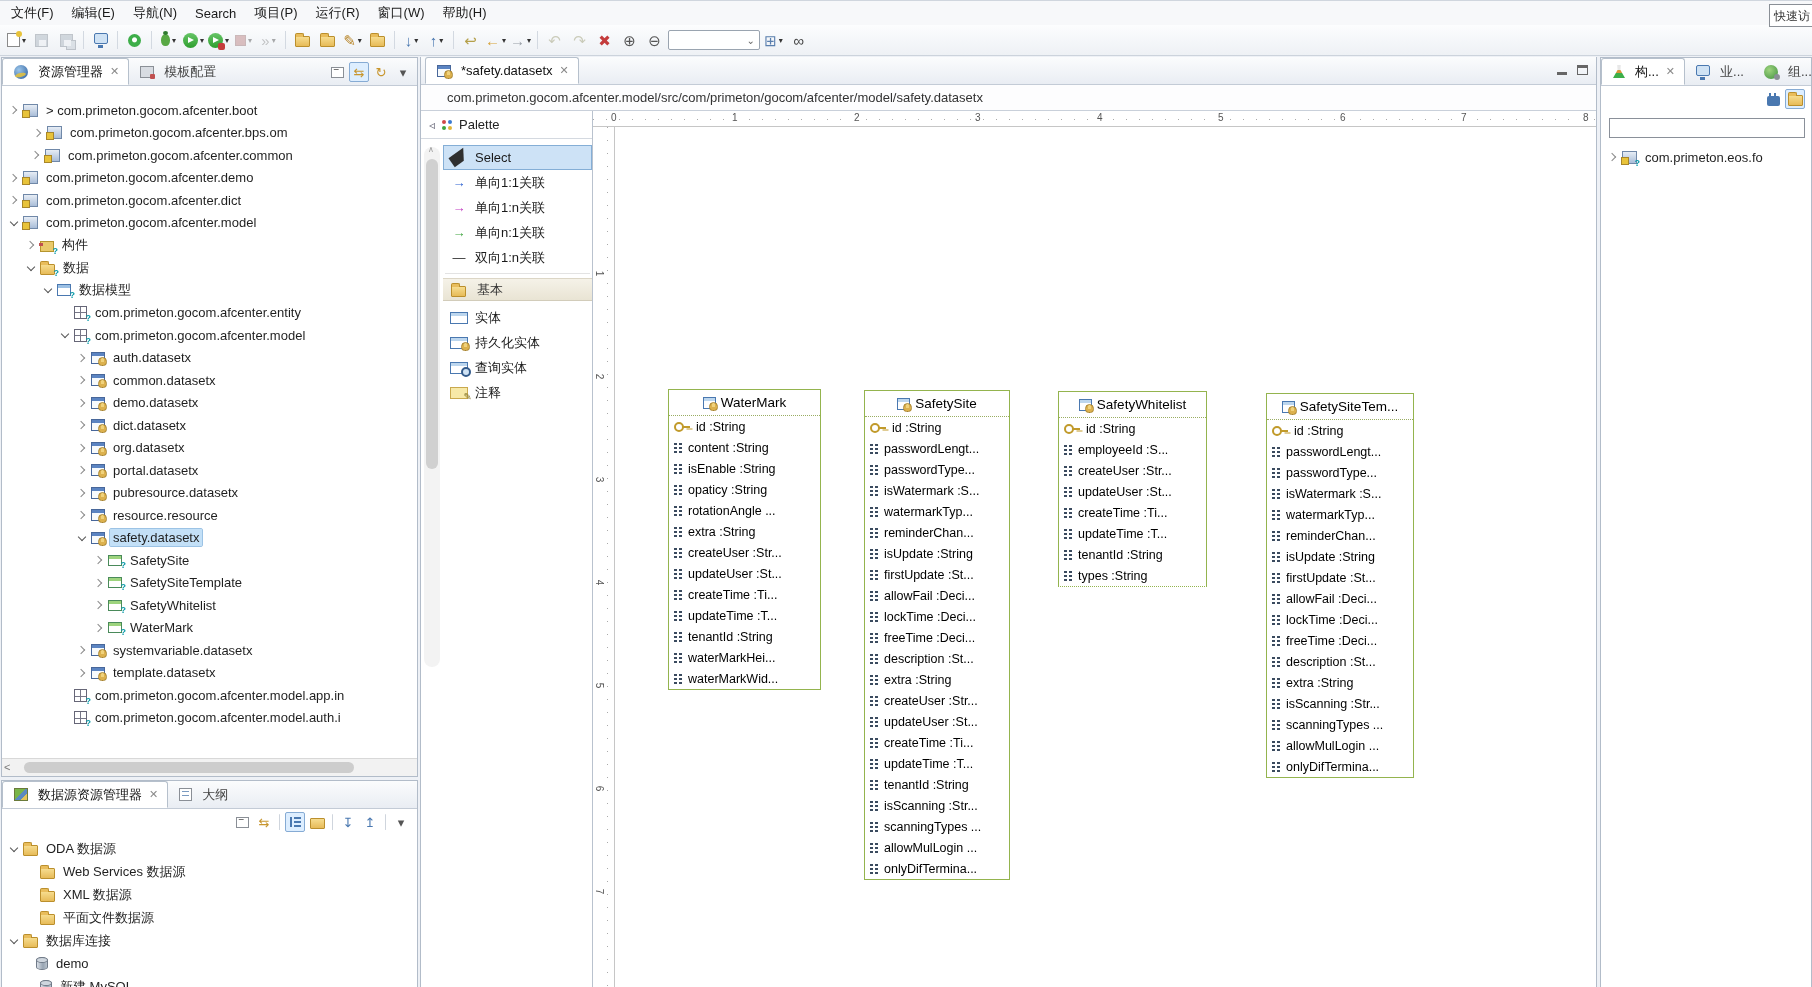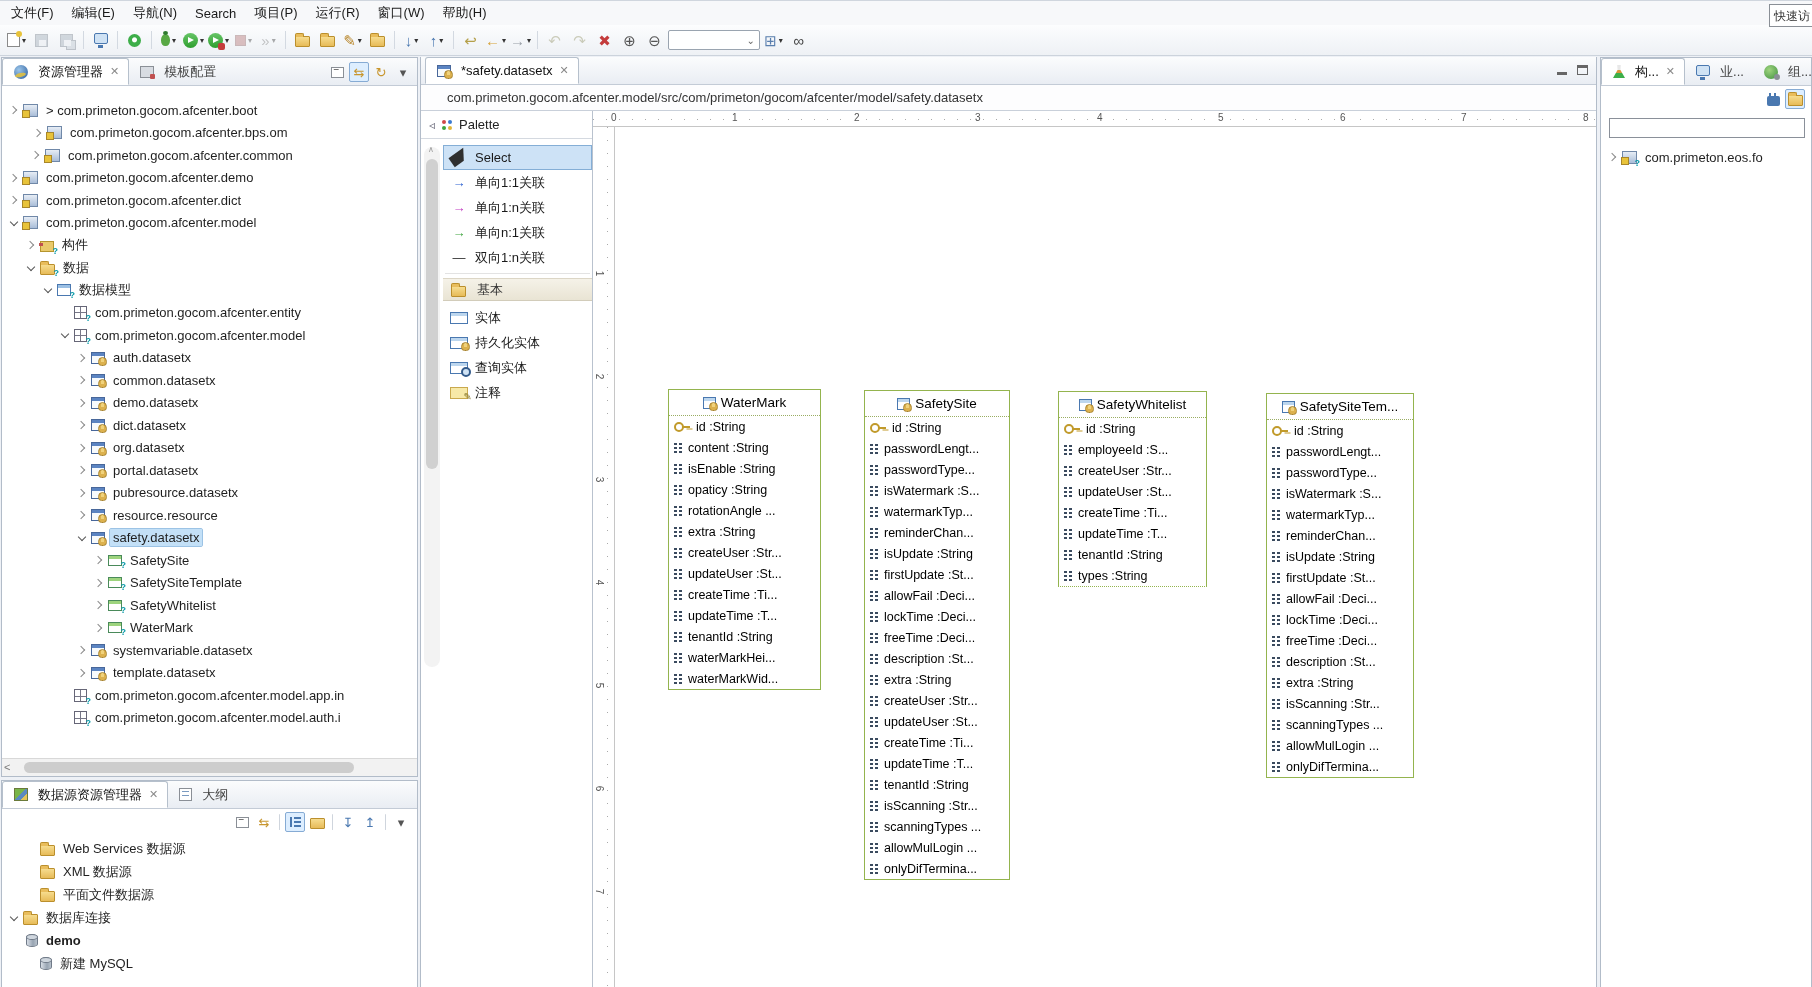--- a/index.html
+++ b/index.html
@@ -479,41 +479,46 @@
         </span>
         <span class="pbtn sep">
           <span class="tglyph"></span>
         </span>
         <span class="pbtn">
           <span class="tglyph" style="color: rgb(85, 85, 85);">▾</span>
         </span>
       </div>
     <div class="tree" style="position:absolute;left:0;right:0;top:56px;bottom:0;">
 
+    <div class="trow" style="height: 23px; padding-left: 4px;">
+          <span class="exp exp-open"></span>
+          <span class="slot ic-folder"></span>
+          <span class="tlabel">ODA 数据源</span>
+        </div>
         <div class="trow" style="height: 23px; padding-left: 21px;">
           <span class="exp exp-none"></span>
           <span class="slot ic-folder"></span>
           <span class="tlabel">Web Services 数据源</span>
         </div>
         <div class="trow" style="height: 23px; padding-left: 21px;">
           <span class="exp exp-none"></span>
           <span class="slot ic-folder"></span>
           <span class="tlabel">XML 数据源</span>
         </div>
         <div class="trow" style="height: 23px; padding-left: 21px;">
           <span class="exp exp-none"></span>
           <span class="slot ic-folder"></span>
           <span class="tlabel">平面文件数据源</span>
         </div>
         <div class="trow" style="height: 23px; padding-left: 4px;">
           <span class="exp exp-open"></span>
           <span class="slot ic-folder"></span>
           <span class="tlabel">数据库连接</span>
         </div>
-        <div class="trow" style="height: 23px; padding-left: 7px; font-weight: bold;">
+        <div class="trow" style="height: 23px; padding-left: 17px;">
           <span class="exp exp-none"></span>
           <span class="slot ic-db"></span>
           <span class="tlabel">demo</span>
         </div>
         <div class="trow" style="height: 23px; padding-left: 21px;">
           <span class="exp exp-none"></span>
           <span class="slot ic-db"></span>
           <span class="tlabel">新建 MySQL</span>
         </div>
       </div>

